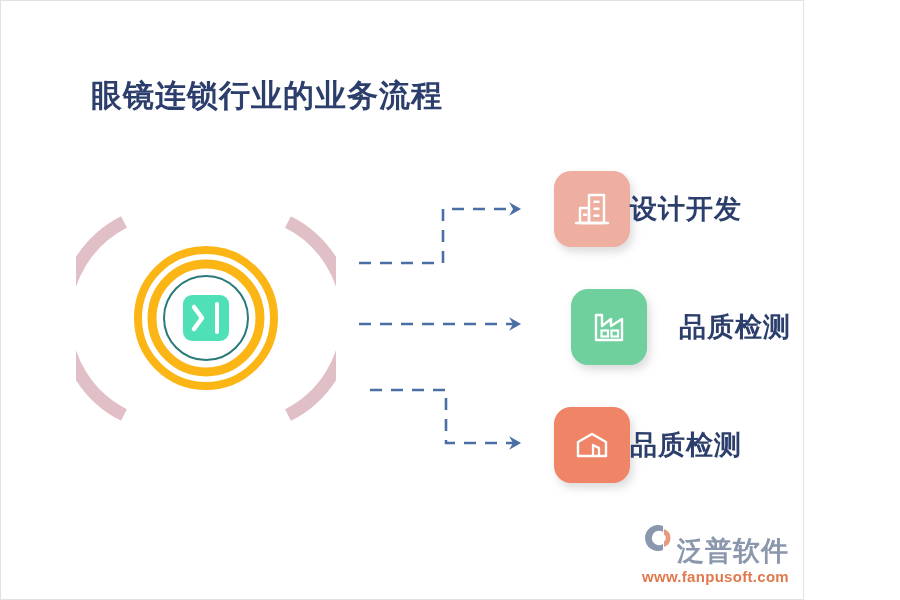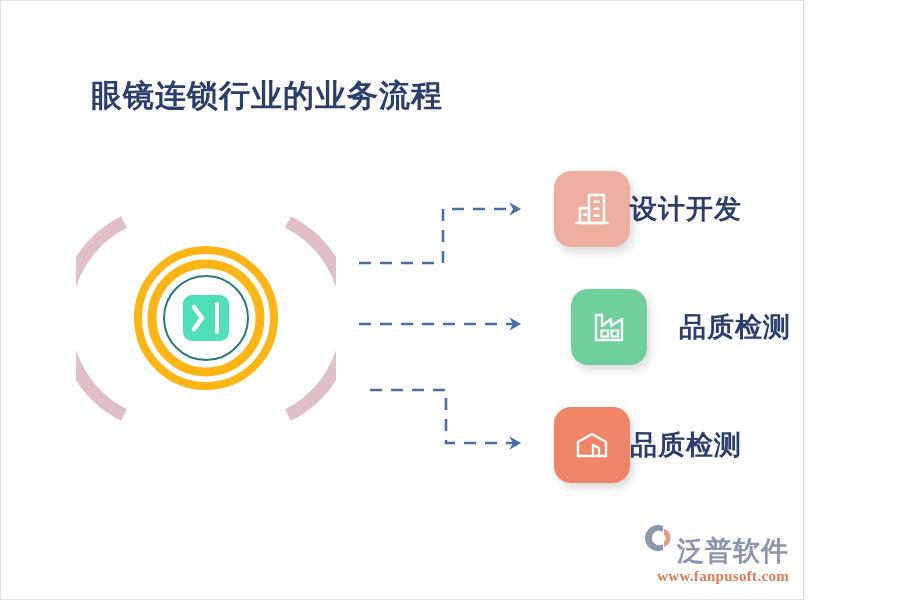--- a/index.html
+++ b/index.html
@@ -105,21 +105,21 @@
     letter-spacing: 1px;
     line-height: 1;
     margin-top: 28px;
   }
   .brand-url {
     font-size: 15px;
     font-weight: bold;
     color: #e07a4e;
     letter-spacing: 0.3px;
     margin-top: 3px;
-    font-family: Liberation Serif, serif;
+    font-family: Liberation Sans, sans-serif;
   }
 </style>
 </head>
 <body>
 
 <div id="slide">
 
   <div class="slide-title">眼镜连锁行业的业务流程</div>
 
   <div class="emblem">

